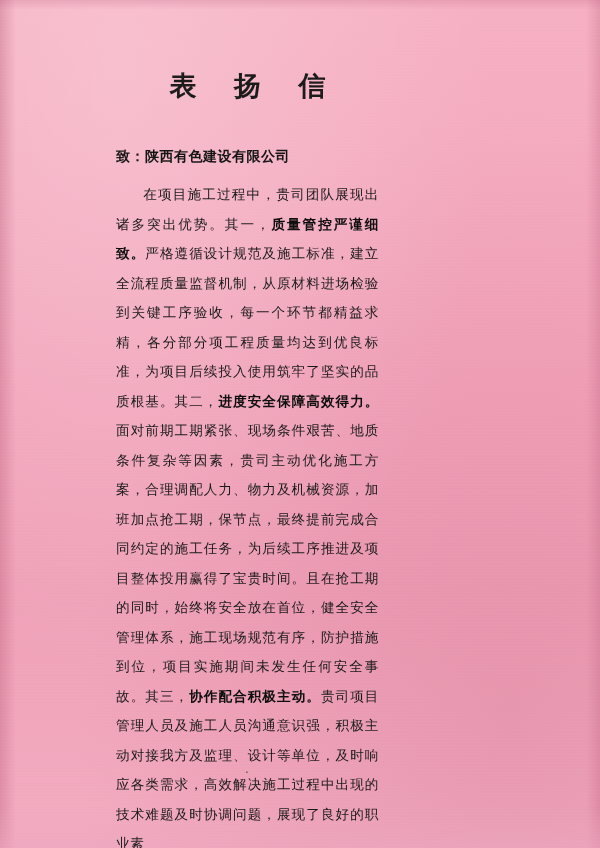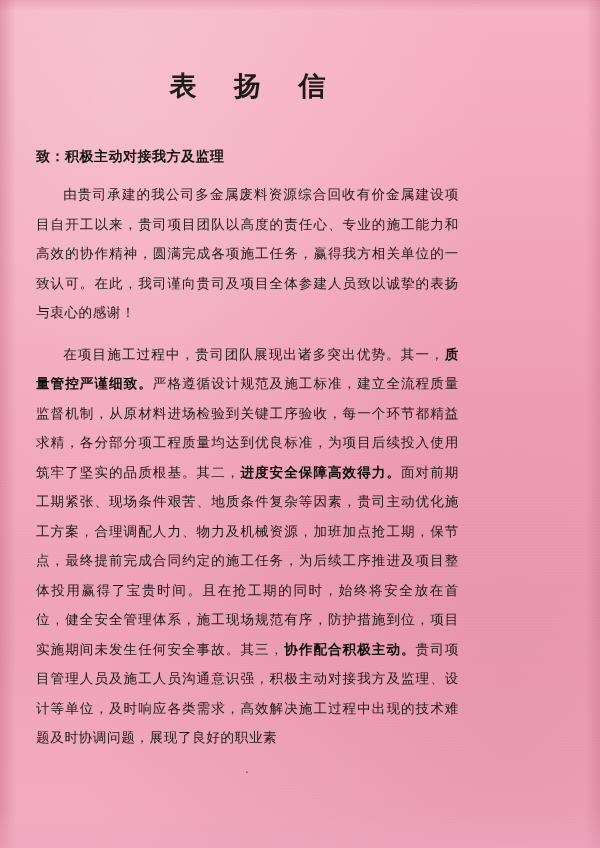--- a/index.html
+++ b/index.html
@@ -46,21 +46,21 @@
     left: 0; right: 0; bottom: 0;
     height: 40px;
     background: linear-gradient(0deg, rgba(235,165,190,0.55), rgba(235,165,190,0));
   }
 
   .page {
     position: relative;
     width: 495px;
     height: 848px;
     box-sizing: border-box;
-    padding: 0 36px;
+    padding: 0 116px;
   }
 
   .doc-title {
     text-align: center;
     font-family: "DejaVu Serif", "Liberation Serif", serif;
     font-size: 27px;
     font-weight: 700;
     letter-spacing: 14px;
     color: #1a1a1a;
     margin: 0;
@@ -128,23 +128,22 @@
 <div class="paper"></div>
 <div class="edge-top"></div>
 <div class="edge-left"></div>
 <div class="edge-right"></div>
 <div class="edge-bottom"></div>
 
 <div class="page">
 
   <h1 class="doc-title">表 扬 信</h1>
 
-  <div class="salutation">致：积极主动对接我方及监理</div>
+  <div class="salutation">致：陕西有色建设有限公司</div>
 
   <div class="body-text">
-    <p>由贵司承建的我公司多金属废料资源综合回收有价金属建设项目自开工以来，贵司项目团队以高度的责任心、专业的施工能力和高效的协作精神，圆满完成各项施工任务，赢得我方相关单位的一致认可。在此，我司谨向贵司及项目全体参建人员致以诚挚的表扬与衷心的感谢！</p>
     <p>在项目施工过程中，贵司团队展现出诸多突出优势。其一，<span class="emph">质量管控严谨细致。</span>严格遵循设计规范及施工标准，建立全流程质量监督机制，从原材料进场检验到关键工序验收，每一个环节都精益求精，各分部分项工程质量均达到优良标准，为项目后续投入使用筑牢了坚实的品质根基。其二，<span class="emph">进度安全保障高效得力。</span>面对前期工期紧张、现场条件艰苦、地质条件复杂等因素，贵司主动优化施工方案，合理调配人力、物力及机械资源，加班加点抢工期，保节点，最终提前完成合同约定的施工任务，为后续工序推进及项目整体投用赢得了宝贵时间。且在抢工期的同时，始终将安全放在首位，健全安全管理体系，施工现场规范有序，防护措施到位，项目实施期间未发生任何安全事故。其三，<span class="emph">协作配合积极主动。</span>贵司项目管理人员及施工人员沟通意识强，积极主动对接我方及监理、设计等单位，及时响应各类需求，高效解决施工过程中出现的技术难题及时协调问题，展现了良好的职业素</p>
   </div>
 
   <div class="center-dot">·</div>
 </div>
 
 <div class="scan-noise"></div>
 
 </body></html>

